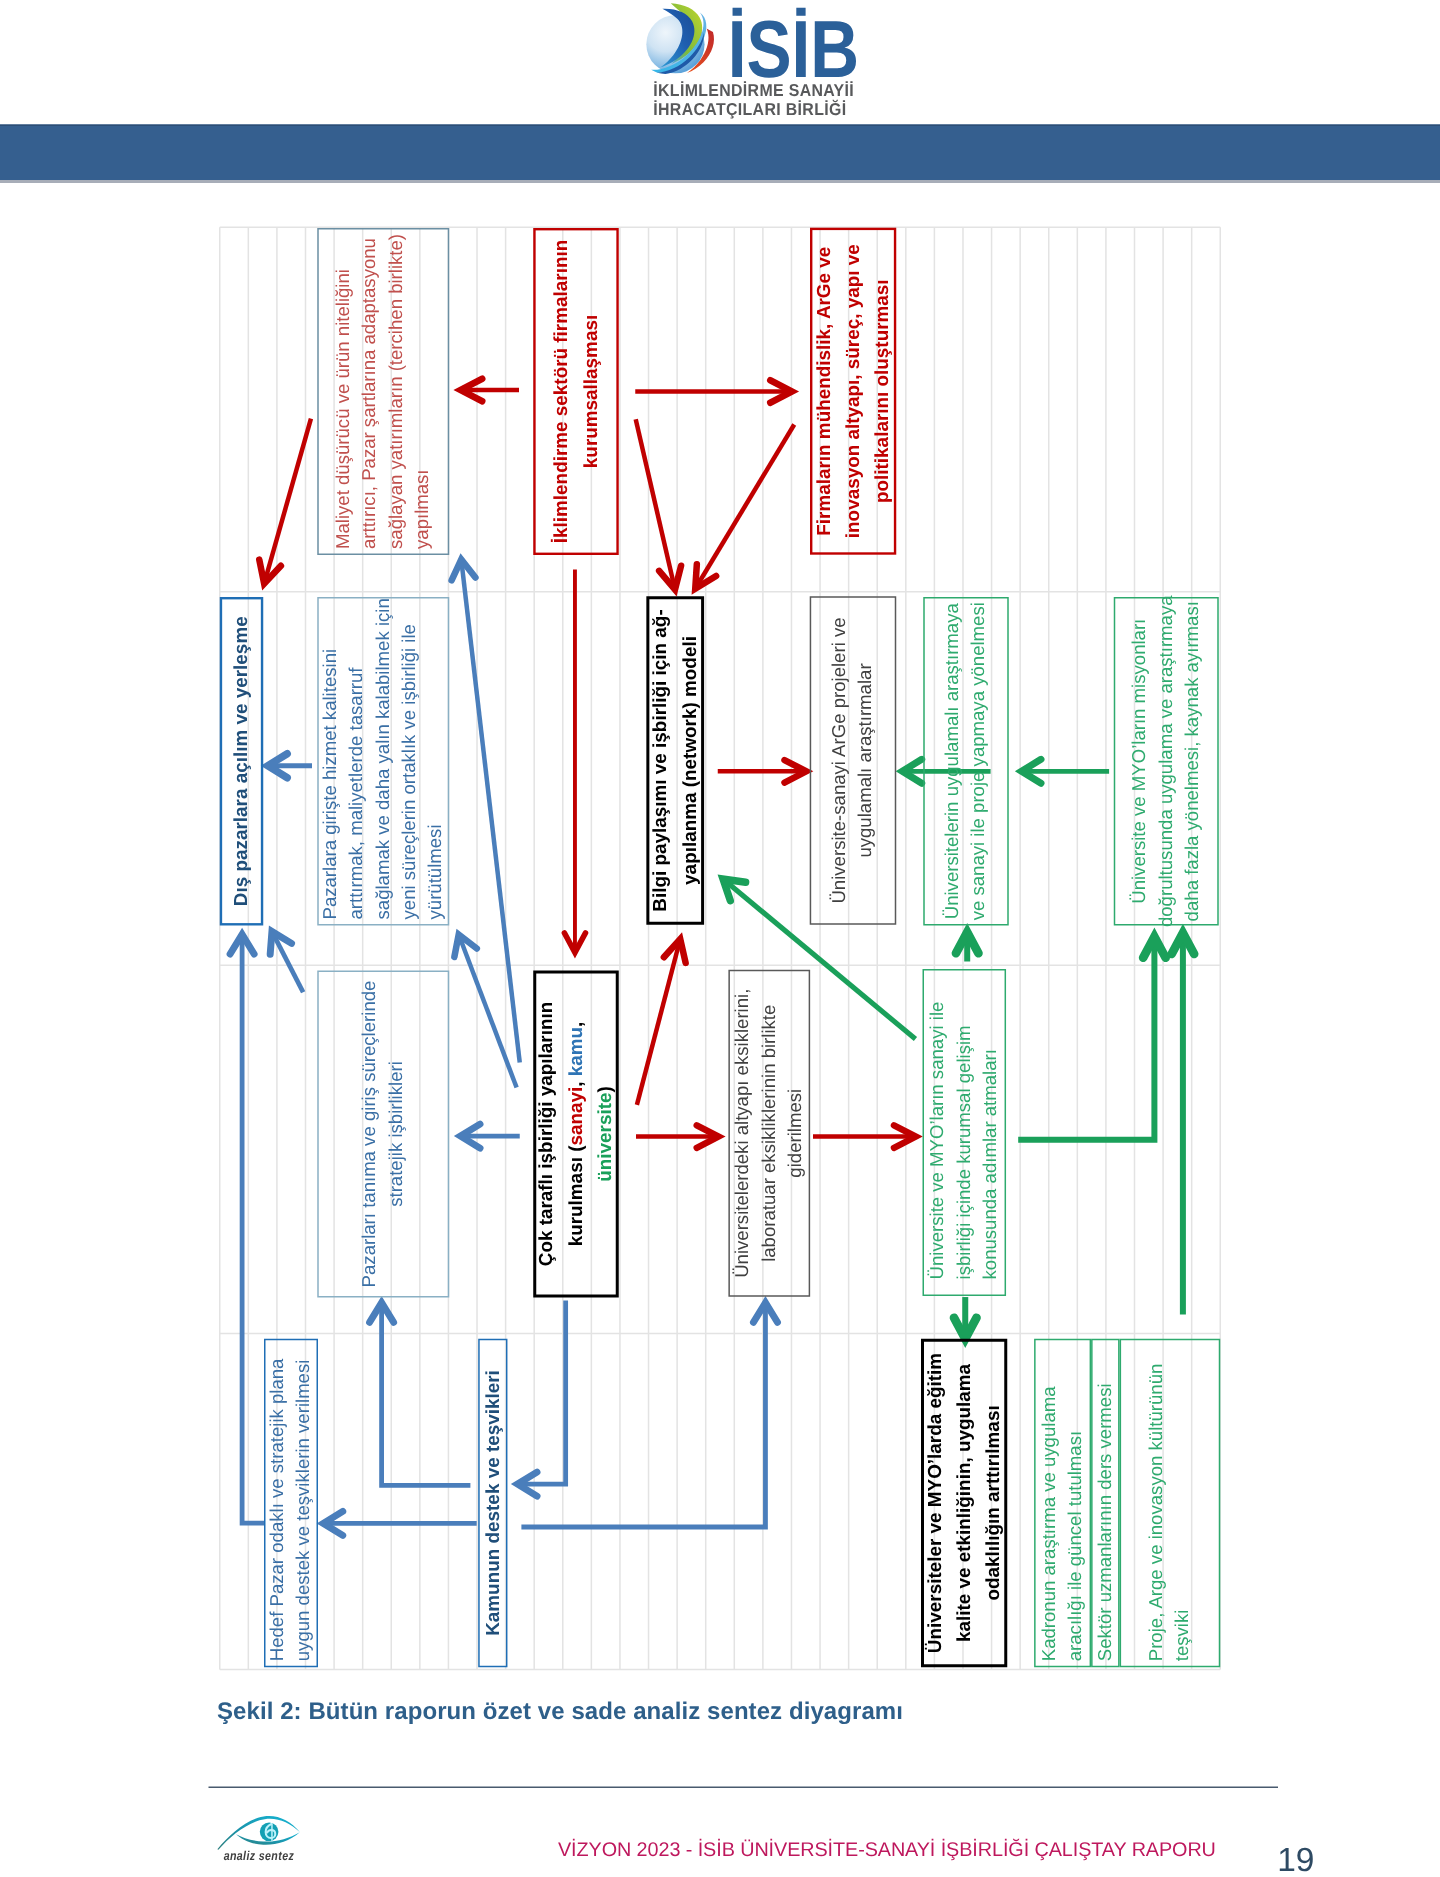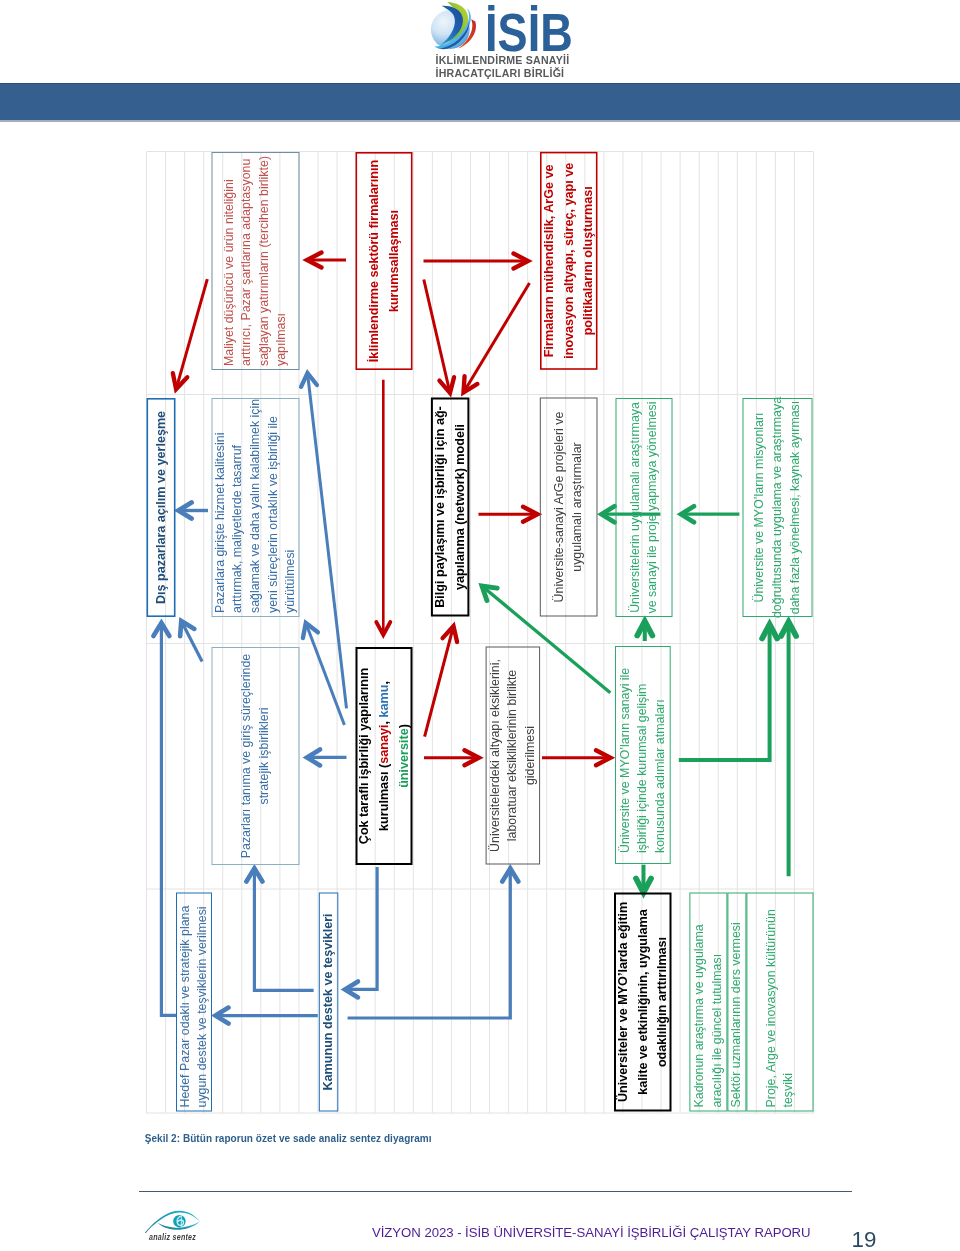--- a/index.html
+++ b/index.html
@@ -10,27 +10,27 @@
   
   .hdr-logo{position:absolute;left:0;top:0;width:960px;height:83px;}
   .hdr-band{position:absolute;left:0;top:83px;width:960px;height:37px;background:#355f8f;
       border-top:1px solid #2c4e76;}
   .hdr-band-shadow{position:absolute;left:0;top:120px;width:960px;height:2px;background:#a7adb8;}
 
   
   #diagram{position:absolute;left:0;top:0;}
 
   
-  .caption{position:absolute;left:144.7px;top:1133px;font-size:10px;font-weight:bold;
+  .caption{position:absolute;left:144.7px;top:1133px;font-size:16px;font-weight:bold;
       color:#2e5f8a;letter-spacing:0.05px;}
 
   
   .foot-rule{position:absolute;left:139px;top:1190.5px;width:713px;height:1.2px;background:#495a6e;}
   .foot-logo{position:absolute;left:143px;top:1203px;}
-  .foot-text{position:absolute;left:372px;top:1225px;font-size:13.2px;color:#4c1d95;
+  .foot-text{position:absolute;left:372px;top:1225px;font-size:13.2px;color:#be185d;
       letter-spacing:-0.05px;white-space:nowrap;}
   .foot-page{position:absolute;left:823.5px;top:1229.5px;font-size:22.3px;color:#2e4a63;line-height:19px;margin-left:28px;}
 </style>
 </head>
 <body>
 
 <div class="page">
 
   <svg class="hdr-logo" width="960" height="83" viewBox="0 0 960 83">
     <defs>

